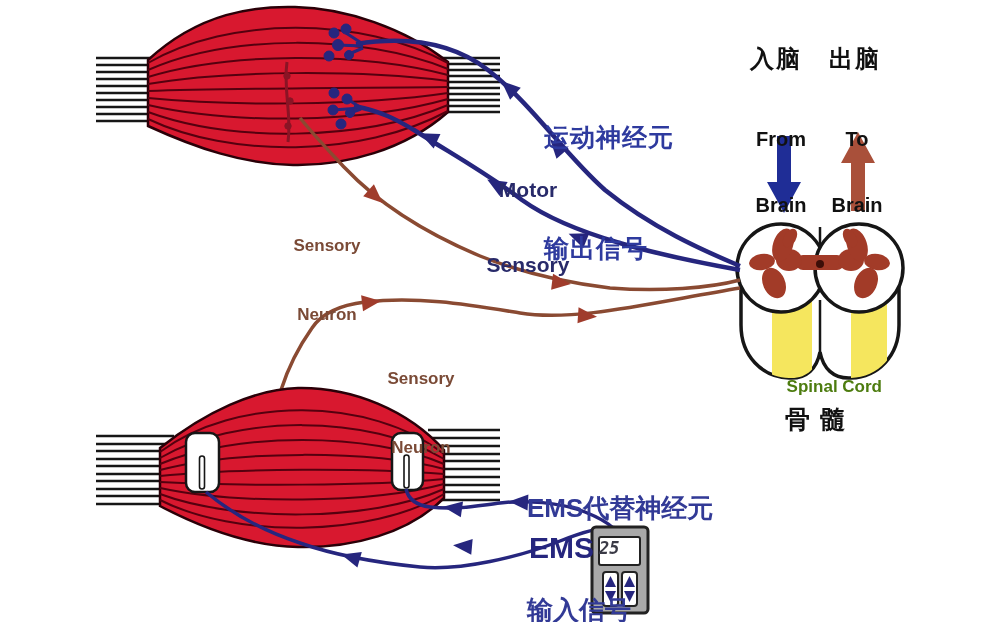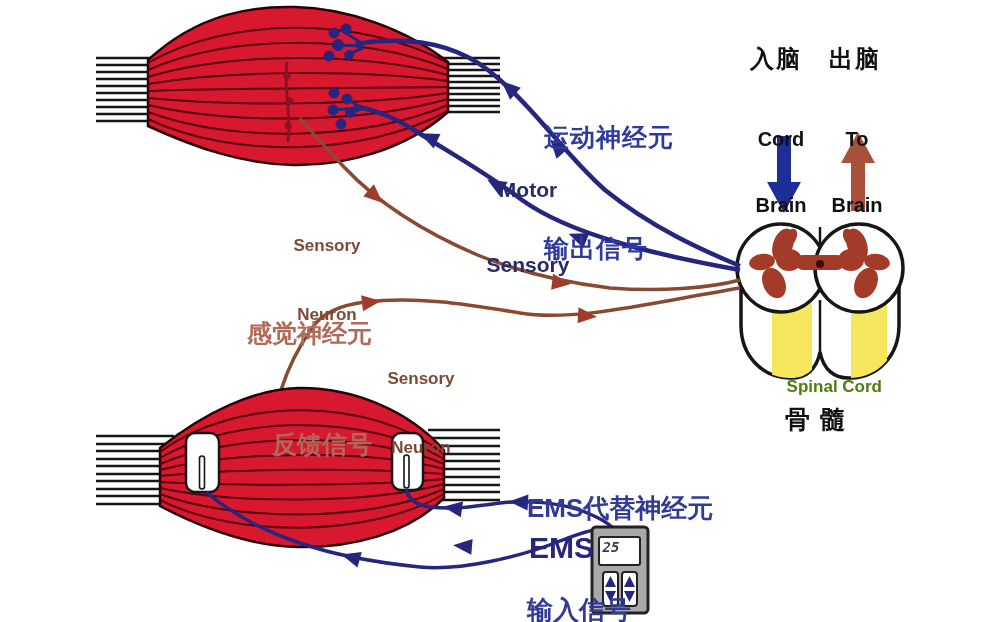--- a/index.html
+++ b/index.html
@@ -17,22 +17,22 @@
   .sensory-en2{left:381px;top:321px;width:80px;color:#7a4a36;font-size:17px;line-height:23px;text-align:center;}
   .inbrain{left:750px;top:47px;width:62px;color:#111;font-size:24px;text-align:left;letter-spacing:2px;}
   .outbrain{left:824px;top:47px;width:62px;color:#111;font-size:24px;text-align:center;letter-spacing:2px;}
   .frombrain{left:747px;top:84px;width:68px;color:#111;font-size:20px;line-height:22px;text-align:center;}
   .tobrain{left:823px;top:84px;width:68px;color:#111;font-size:20px;line-height:22px;text-align:center;}
   .spinal-en{left:758px;top:378px;width:124px;color:#4d7c0f;font-size:17px;text-align:right;}
   .spinal-cn{left:770px;top:407px;width:100px;color:#111;font-size:25px;text-align:center;letter-spacing:10px;}
   .ems-cn{left:527px;top:423px;width:220px;color:#323a96;font-size:26px;line-height:34px;}
   .ems-lbl{left:529px;top:533px;width:60px;color:#26267e;font-size:30px;}
   .ems-display{left:599px;top:540px;width:24px;height:24px;color:#3a3a46;
-    font-family:"DejaVu Sans Mono",monospace;font-style:italic;font-size:14px;
-    text-align:center;font-weight:bold;}
+    font-family:"DejaVu Sans Mono",monospace;font-style:italic;font-size:17px;
+    text-align:left;font-weight:bold;}
 </style>
 </head>
 <body>
 
 <div class="canvas">
 
 <svg width="1000" height="622" viewBox="0 0 1000 622">
   <defs>
     <clipPath id="cordBodyClip">
       <path d="M 741,260 L 741,325 C 741,356 762,377 789,378 C 807,379 817,368 820,352 C 823,368 833,379 851,378 C 878,377 899,356 899,325 L 899,260 Z"></path>
@@ -242,35 +242,31 @@
 <div class="lbl motor-en">
   <div>Motor</div>
   <div>Sensory</div>
 </div>
 
 <div class="lbl sensory-en1">
   <div>Sensory</div>
   <div>Neuron</div>
 </div>
 
-<div class="lbl sensory-cn">
-  <div>感觉神经元</div>
-  <div>反馈信号</div>
-</div>
 
 <div class="lbl sensory-en2">
   <div>Sensory</div>
   <div>Neuron</div>
 </div>
 
 <div class="lbl inbrain">入脑</div>
 <div class="lbl outbrain">出脑</div>
 
 <div class="lbl frombrain">
-  <div>Cord</div>
+  <div>From</div>
   <div>Brain</div>
 </div>
 
 <div class="lbl tobrain">
   <div>To</div>
   <div>Brain</div>
 </div>
 
 <div class="lbl spinal-en">Spinal Cord</div>
 <div class="lbl spinal-cn">骨髓</div>

